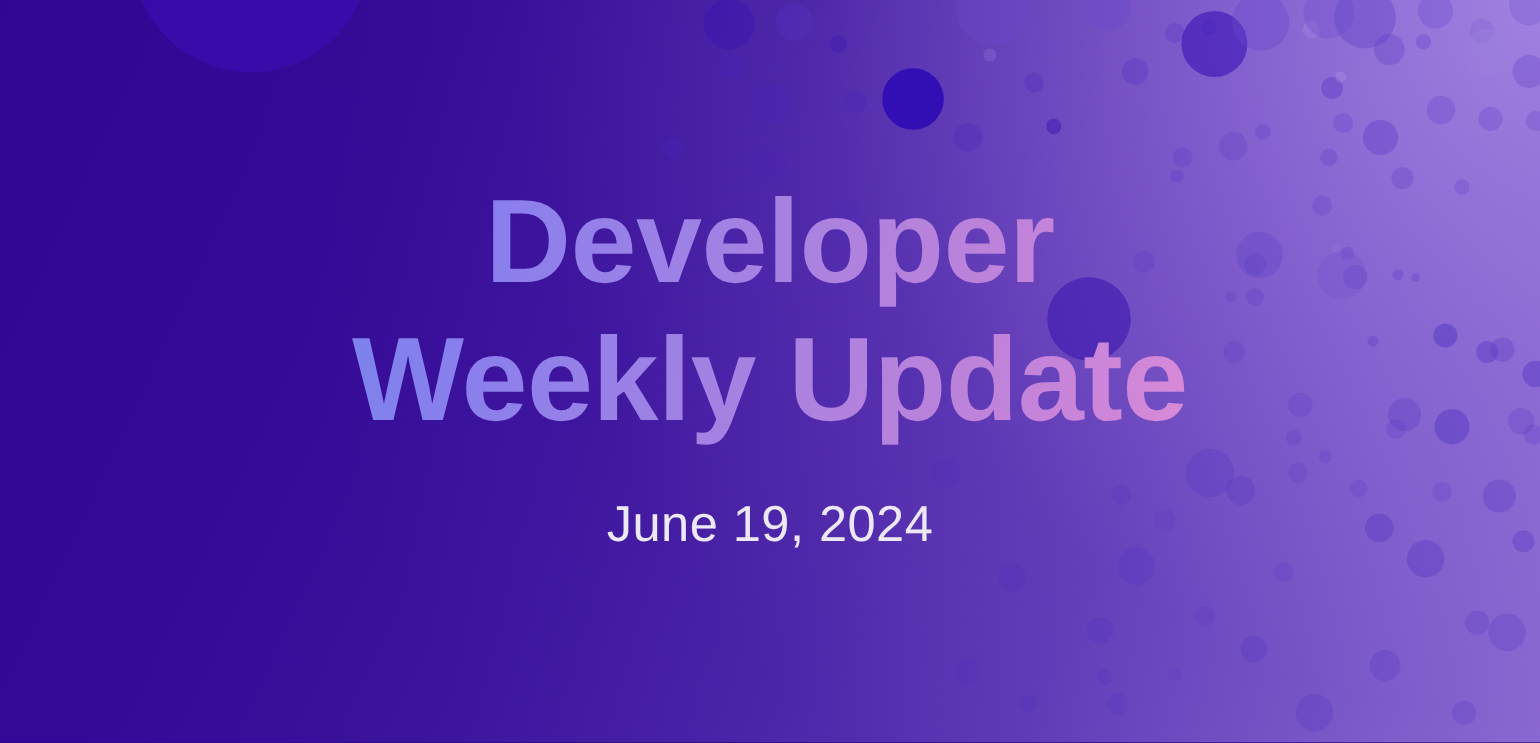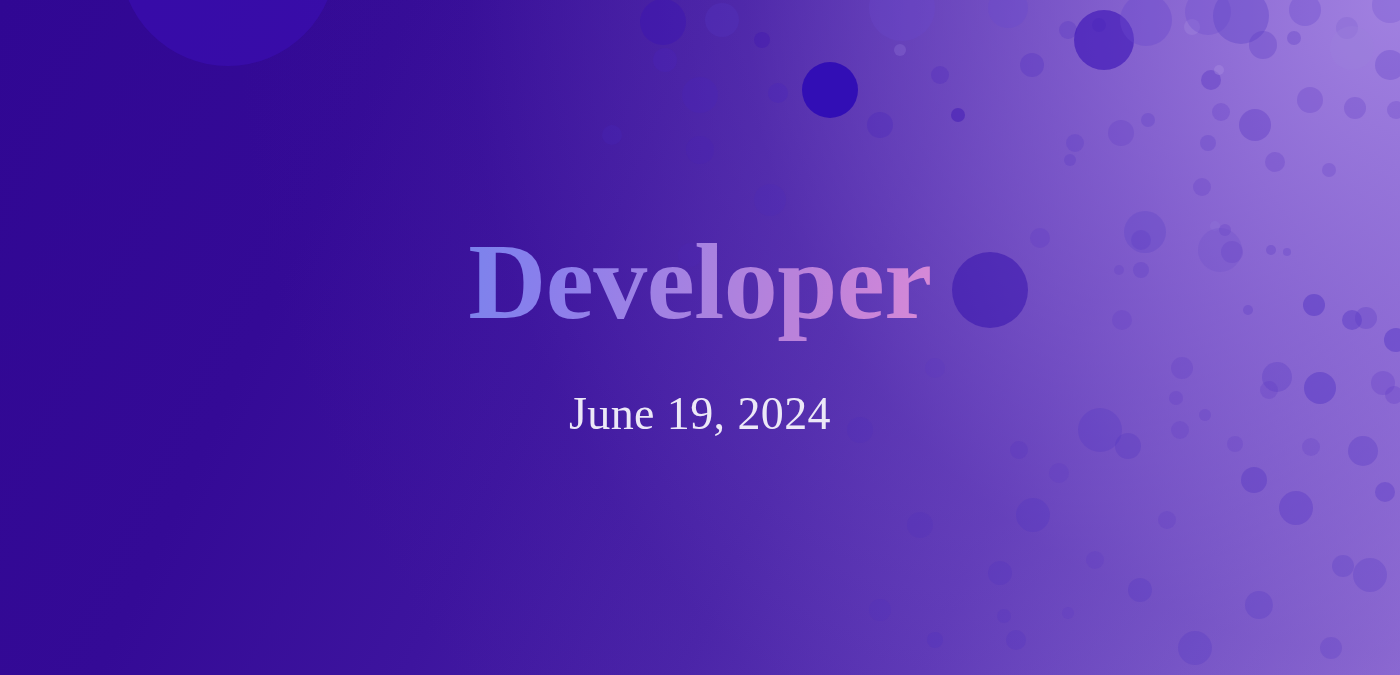--- a/index.html
+++ b/index.html
@@ -5,21 +5,21 @@
   html, body {
     margin: 0;
     padding: 0;
     background: #2d0b86;
   }
   #banner {
     position: relative;
     width: 1400px;
     height: 675px;
     overflow: hidden;
-    font-family: Liberation Serif, serif;
+    font-family: Liberation Sans, sans-serif;
     
     background:
       radial-gradient(circle at 100% 0%, rgba(164,132,226,0.95) 0%, rgba(150,116,218,0.62) 22%, rgba(120,86,196,0.30) 42%, rgba(90,60,170,0.08) 60%, rgba(0,0,0,0) 75%),
       linear-gradient(115deg, #300793 0%, #340a96 24%, #3d149e 42%, #4a23a8 58%, #5c36b6 72%, #7553c6 86%, #9370d6 100%);
   }
 
   
   #bubbles {
     position: absolute;
     inset: 0;
@@ -175,17 +175,18 @@
       <circle cx="1040" cy="238" r="10" fill="#5b38c4" fill-opacity="0.26"></circle>
       <circle cx="935" cy="368" r="10" fill="#5b38c4" fill-opacity="0.2"></circle>
       <circle cx="860" cy="430" r="13" fill="#4b2cc2" fill-opacity="0.16"></circle>
       <circle cx="770" cy="200" r="16" fill="#4b2cc2" fill-opacity="0.16"></circle>
       <circle cx="690" cy="255" r="12" fill="#4b2cc2" fill-opacity="0.14"></circle>
     </svg>
 
   <div class="content">
     <h1 class="title">
       <span class="line">Developer</span>
+      <span class="line">Weekly Update</span>
     </h1>
     <div class="subtitle">June 19, 2024</div>
   </div>
 
 </div>
 
 </body></html>

